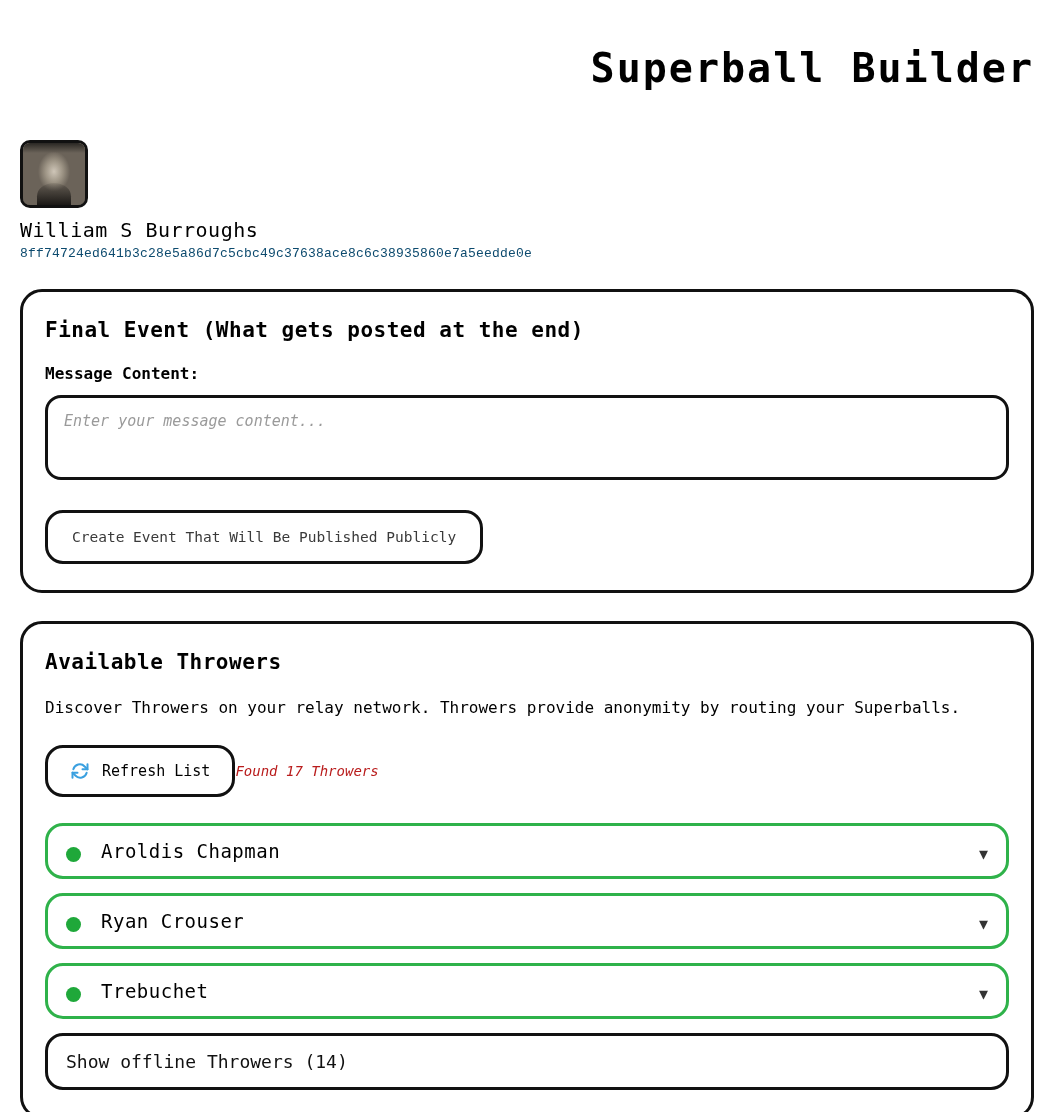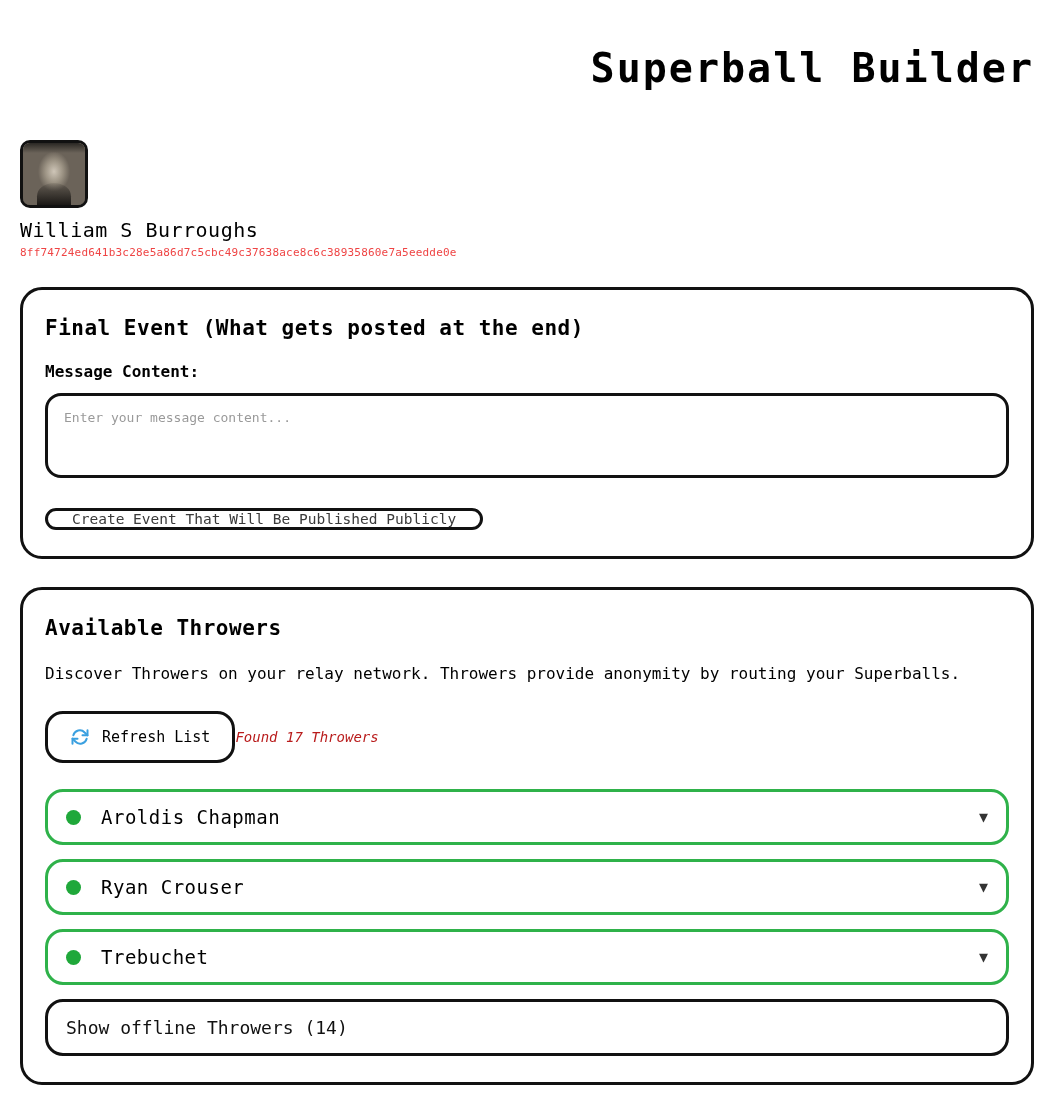--- a/index.html
+++ b/index.html
@@ -62,25 +62,26 @@
     position: absolute;
     left: 0; right: 0; top: 0; height: 10px;
     background: linear-gradient(180deg, #2a2723, rgba(42,39,35,0));
   }
   .profile-name {
     font-size: 20px;
     margin-top: 10px;
     letter-spacing: 0.5px;
   }
   .profile-key {
-    font-size: 11px;
-    color: #ef4444;
+    font-size: 13px;
+    color: #0c4a6e;
     margin-top: 4px;
     letter-spacing: 0.2px;
     word-break: break-all;
+    font-family: Liberation Mono, monospace;
   }
 
   
   .card {
     border: 3px solid #111111;
     border-radius: 22px;
     margin-top: 28px;
     padding: 26px 22px 26px 22px;
     background: #ffffff;
   }
@@ -96,36 +97,37 @@
     margin-bottom: 12px;
   }
   textarea.message-box {
     display: block;
     width: 100%;
     height: 85px;
     border: 3px solid #111111;
     border-radius: 16px;
     padding: 14px 16px;
     font-family: "DejaVu Sans Mono", monospace;
-    font-size: 13px;
+    font-size: 15px;
     color: #111;
     resize: none;
     outline: none;
     background: #fff;
+    font-style: italic;
   }
   textarea.message-box::placeholder {
     color: #9a9a9a;
   }
   .primary-btn {
     display: inline-block;
     margin-top: 30px;
     border: 3px solid #111111;
     border-radius: 18px;
     background: #ffffff;
-    padding: 0 24px;
+    padding: 16px 24px;
     font-family: "DejaVu Sans Mono", monospace;
     font-size: 14.5px;
     color: #3a3a3a;
     cursor: pointer;
   }
 
   .card-desc {
     font-size: 16px;
     line-height: 1.45;
     margin: 0 0 26px 0;
@@ -157,21 +159,21 @@
     line-height: 1;
   }
   .found-text {
     font-size: 14px;
     font-style: italic;
     color: #b91c1c;
   }
 
   .thrower-row {
     display: flex;
-    align-items: center;
+    align-items: flex-end;
     border: 3px solid #2fb24a;
     border-radius: 18px;
     padding: 14px 18px;
     margin-bottom: 14px;
     background: #ffffff;
     cursor: pointer;
   }
   .status-dot {
     width: 15px;
     height: 15px;

